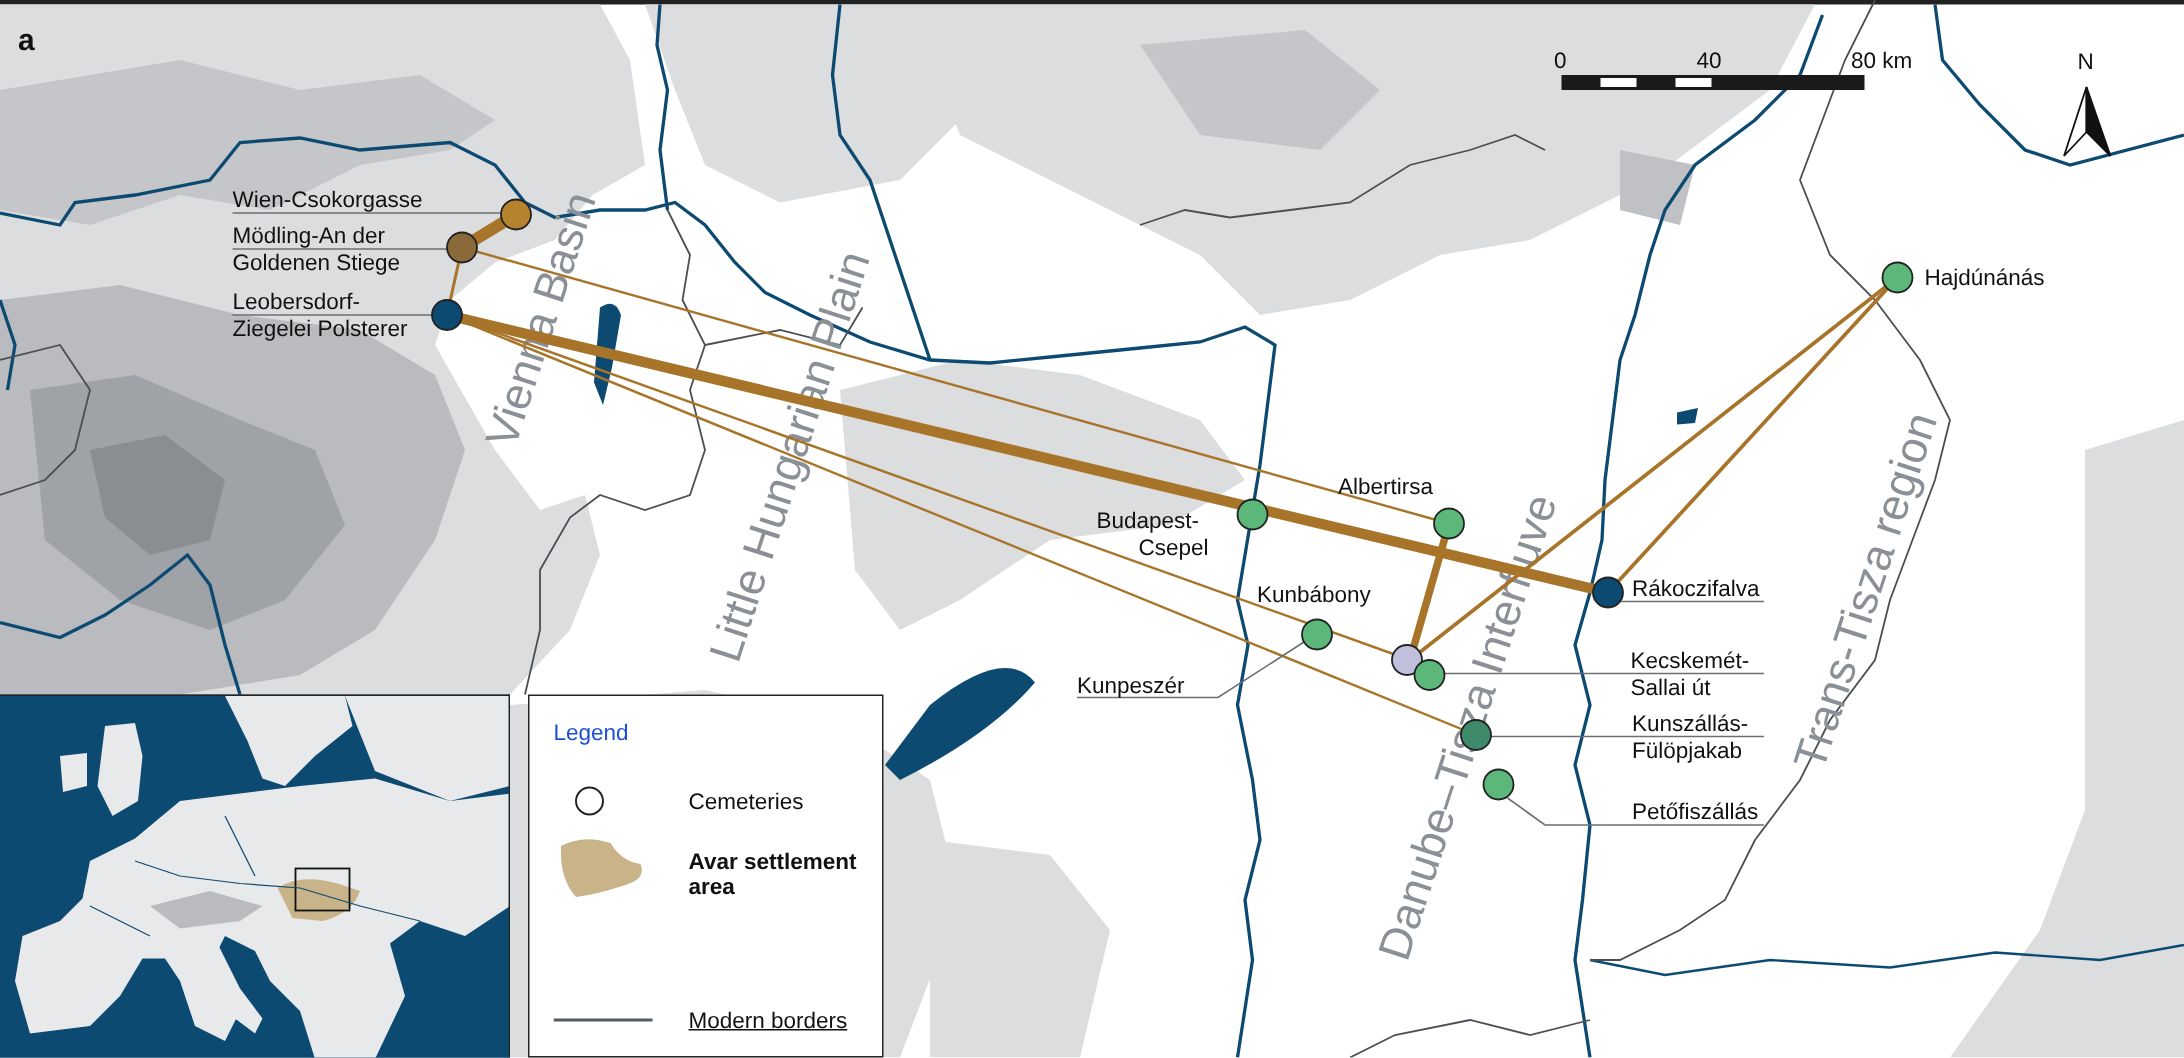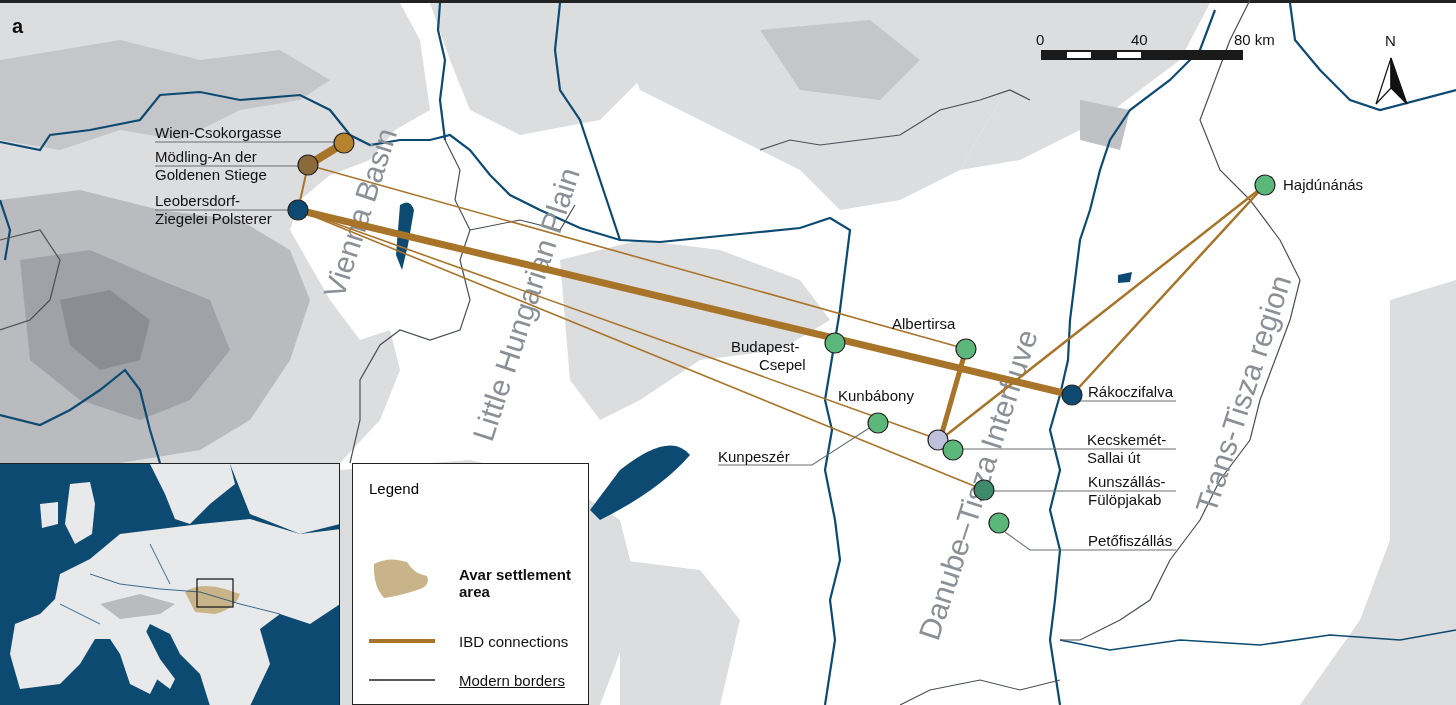--- a/index.html
+++ b/index.html
@@ -4,21 +4,21 @@
 <style>
   html, body { margin: 0; padding: 0; }
   body { width: 1456px; height: 705px; position: relative; overflow: hidden; background: #ffffff; font-family: "Liberation Sans", sans-serif; }
   #map-root { position: absolute; left: 0; top: 0; width: 1456px; height: 705px; }
   svg { display: block; }
   .site-label { font-family: "Liberation Sans", sans-serif; font-size: 15px; fill: #111; }
   .region-label { font-family: "Liberation Sans", sans-serif; font-size: 30px; fill: #8a9096; }
   .panel-letter { font-family: "Liberation Sans", sans-serif; font-size: 20px; font-weight: bold; fill: #111; }
   .scale-label { font-family: "Liberation Sans", sans-serif; font-size: 15px; fill: #111; }
   .legend-box { position: absolute; left: 352px; top: 463px; width: 237px; height: 242px; background: #fff; border: 1.5px solid #222; box-sizing: border-box; }
-  .legend-title { position: absolute; left: 16px; top: 16px; font-size: 15px; color: #000000; }
+  .legend-title { position: absolute; left: 16px; top: 16px; font-size: 15px; color: #1d4ed8; }
   .legend-row { position: absolute; left: 0; width: 100%; height: 40px; }
   .legend-sym { position: absolute; left: 16px; width: 70px; height: 40px; }
   .legend-text { position: absolute; left: 106px; font-size: 15px; color: #111; line-height: 17px; }
   .inset { position: absolute; left: 0; top: 463px; width: 340px; height: 242px; border: 1.5px solid #222; border-left: none; border-bottom: none; box-sizing: border-box; overflow: hidden; background: #0d4a72; }
 </style>
 </head>
 <body>
 
 <div id="map-root">
 <svg width="1456" height="705" viewBox="0 0 1456 705" xmlns="http://www.w3.org/2000/svg">
@@ -178,41 +178,41 @@
 
     <path d="M90,110 L120,120 L160,125 L200,128 L240,140 L280,150" fill="none" stroke="#0d4a72" stroke-width="0.8"></path>
     <path d="M60,140 L80,150 L100,160" fill="none" stroke="#0d4a72" stroke-width="0.8"></path>
     <path d="M150,80 L160,100 L170,120" fill="none" stroke="#0d4a72" stroke-width="0.8"></path>
   </svg>
 </div>
 
 <div class="legend-box">
   <div class="legend-title">Legend</div>
 
+  <div class="legend-row" style="top:50px;">
+    <div class="legend-sym">
+      <svg width="70" height="40">
+          <circle cx="24" cy="20" r="9" fill="#fff" stroke="#222" stroke-width="1.3"></circle>
+        </svg>
+    </div>
+    <div class="legend-text" style="top:12px;">Cemeteries</div>
+  </div>
 
   <div class="legend-row" style="top:92px; height:50px;">
     <div class="legend-sym" style="height:50px;">
       <svg width="70" height="50">
           <path d="M5,8 Q20,0 38,6 Q45,18 58,20 Q62,30 48,34 Q30,40 15,42 Q4,30 5,8 Z" fill="#c9b48a"></path>
         </svg>
     </div>
     <div class="legend-text" style="top:10px;font-weight:bold;">
       <div>Avar settlement</div>
       <div>area</div>
     </div>
   </div>
 
-  <div class="legend-row" style="top:157px;">
-    <div class="legend-sym">
-      <svg width="70" height="40">
-          <line x1="0" y1="20" x2="66" y2="20" stroke="#a8742a" stroke-width="4"></line>
-        </svg>
-    </div>
-    <div class="legend-text" style="top:12px;">IBD connections</div>
-  </div>
 
   <div class="legend-row" style="top:196px;">
     <div class="legend-sym">
       <svg width="70" height="40">
           <line x1="0" y1="20" x2="66" y2="20" stroke="#555b60" stroke-width="2"></line>
         </svg>
     </div>
     <div class="legend-text" style="top:12px;text-decoration:underline;">Modern borders</div>
   </div>
 </div>

